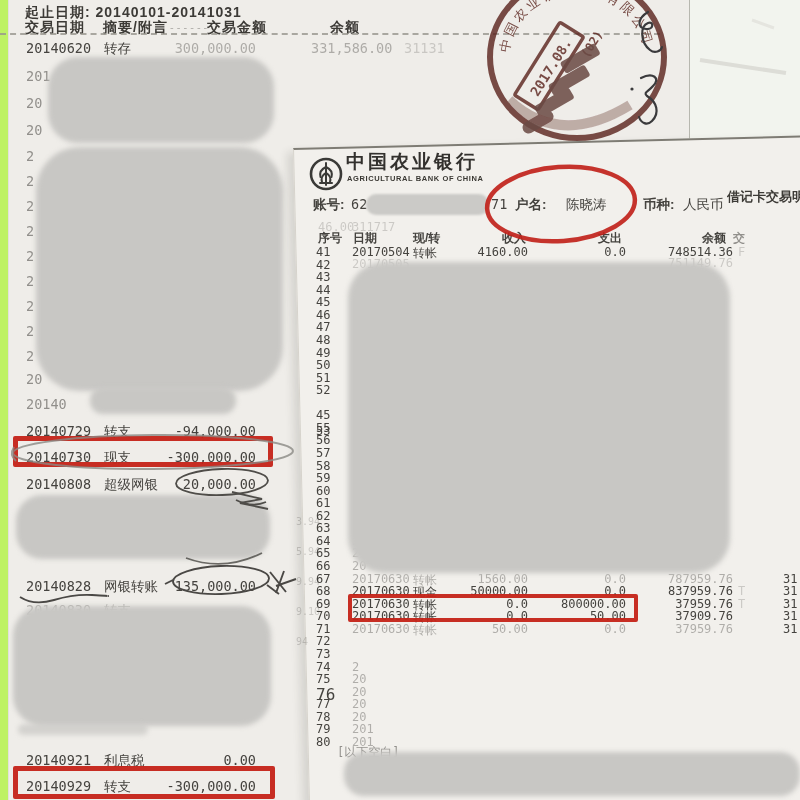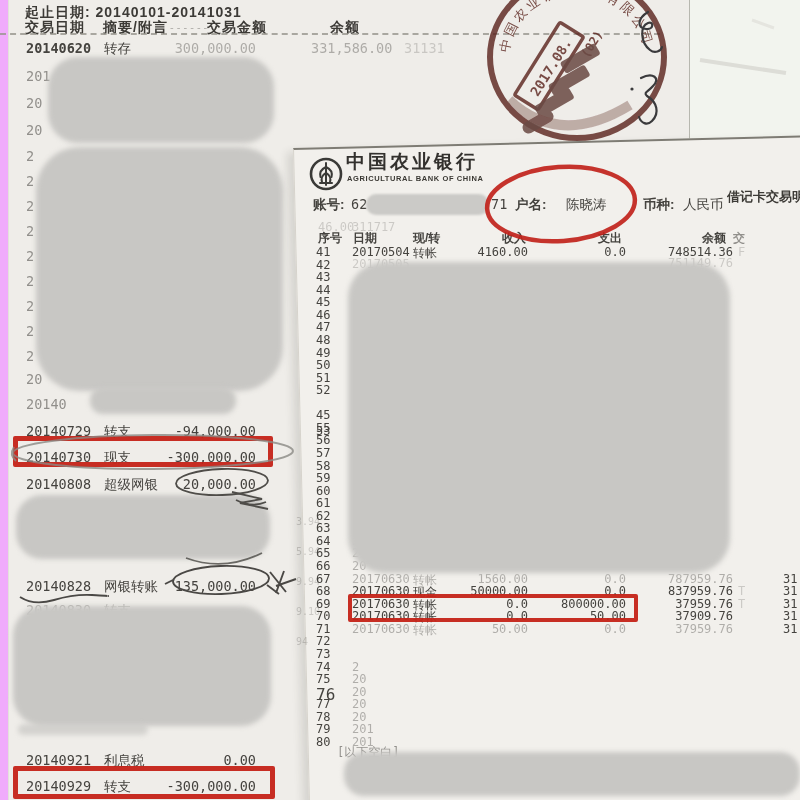--- a/index.html
+++ b/index.html
@@ -1,19 +1,19 @@
 <!DOCTYPE html>
 <html><head>
 <meta charset="utf-8">
 <style>
   * { margin:0; padding:0; box-sizing:border-box; }
   body { background:#888; font-family:"Liberation Sans", sans-serif; }
   #canvas {
     position:relative; width:800px; height:800px; overflow:hidden;
-    background:#f0abfc; color:#403e3a;
+    background:#bef264; color:#403e3a;
   }
   .abs { position:absolute; white-space:nowrap; }
   .mono { font-family:"DejaVu Sans Mono", monospace; }
   .cjk  { font-family:"Liberation Sans", sans-serif; }
   
   #sheet2014 { position:absolute; left:8px; top:0; width:792px; height:800px;
     background:#efede9; border-left:1px solid #e3e1db; z-index:1; }
   #sheet3 { position:absolute; left:689px; top:0; width:111px; height:140px;
     background:#f2f4ee; border-left:1px solid #b7b7af; z-index:3; }
   #sheetABC { position:absolute; left:293px; top:148px; width:514px; height:680px;
@@ -52,21 +52,21 @@
 
   <div id="left-content">
     <div class="abs hdr" style="left:25px;top:4px;">起止日期: 20140101-20141031</div>
     <div class="abs hdr" style="left:25px;top:19px;">交易日期</div>
     <div class="abs hdr" style="left:103px;top:19px;">摘要/附言</div>
     <div class="abs f38" style="left:170px;top:21px;font-size:11px;">- - - - - -</div>
     <div class="abs hdr" style="left:207px;top:19px;">交易金额</div>
     <div class="abs hdr" style="left:330px;top:19px;">余额</div>
     <div class="dashline"></div>
 
-    <div class="abs mono t13" style="left:26px;top:40px;font-weight:bold;">20140620</div>
+    <div class="abs mono t13" style="left:26px;top:40px;">20140620</div>
     <div class="abs cjk t13" style="left:104px;top:40px;">转存</div>
     <div class="abs mono t13 f38" style="right:544px;top:40px;">300,000.00</div>
     <div class="abs mono t13 f38" style="left:311px;top:40px;">331,586.00</div>
     <div class="abs mono t13 f22" style="left:404px;top:40px;">31131</div>
 
     <div id="left-rows">
         <div class="abs mono t13 f55" style="left:26px;top:68px;">201</div>
         <div class="abs mono t13 f55" style="left:26px;top:95px;">20</div>
         <div class="abs mono t13 f55" style="left:26px;top:122px;">20</div>
         <div class="abs mono t13 f55" style="left:26px;top:148px;">2</div>

